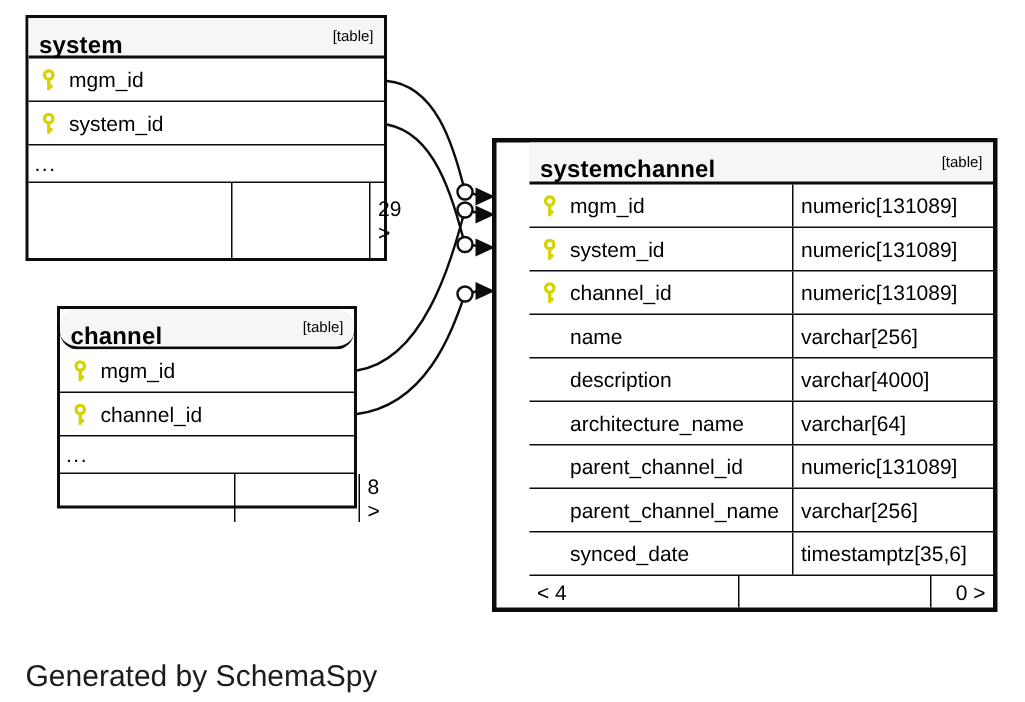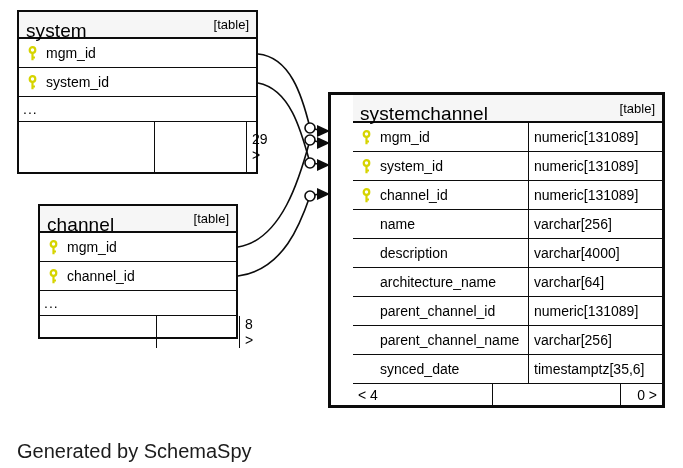--- a/index.html
+++ b/index.html
@@ -14,22 +14,22 @@
     border:2px solid #0c0c0c; box-sizing:border-box;
     display:flex; flex-direction:column;
   }
   .tbl.thick { border-width:3px; }
 
   .hdr {
     display:flex; justify-content:space-between; align-items:center;
     background:#f6f6f6; border-bottom:2px solid #0c0c0c;
     padding:0 7px; box-sizing:border-box; flex:none;
   }
-  .hdr .t { font-weight:normal; font-size:19px; letter-spacing:.1px;margin-top:12px; }
-  .hdr .b { font-size:13px; }
+  .hdr .t { font-weight:bold; font-size:16px; letter-spacing:.1px;margin-top:12px; }
+  .hdr .b { font-size:10px; }
 
   .row {
     display:flex; align-items:center; border-bottom:1.5px solid #0c0c0c;
     box-sizing:border-box; flex:none;
   }
   .namecell { display:flex; align-items:center; flex:1; height:100%; padding-left:8px; }
   .keyslot { width:19px; flex:none; display:flex; align-items:center; }
   .fname { font-size:14px; white-space:nowrap; }
   .dots-row .namecell { padding-left:4px; }
   .dots-row .fname { letter-spacing:1px; }
@@ -53,21 +53,21 @@
   }
 
   
   #tbl-system { left:17px; top:10px; width:241px; height:164px; }
   #tbl-system .hdr { height:27px; }
   #tbl-system .row { height:29px; }
   #tbl-system .row.dots-row { height:25px; }
   #tbl-system .f1 { width:103px; } #tbl-system .f2 { width:60px; }
 
   #tbl-channel { left:38px; top:204px; width:200px; height:135px; }
-  #tbl-channel .hdr { height:27px; }
+  #tbl-channel .hdr { height:27px;border-radius:12px; }
   #tbl-channel .row { height:29px; }
   #tbl-channel .row.dots-row { height:25px; }
   #tbl-channel .f1 { width:84px; } #tbl-channel .f2 { width:51px; }
 
   #tbl-systemchannel { left:328px; top:92px; width:337px; height:316px;padding-left:22px; }
   #tbl-systemchannel .hdr { height:28px; }
   #tbl-systemchannel .row { height:29px; }
   #tbl-systemchannel .f1 { width:107px; } #tbl-systemchannel .f2 { width:96px; }
 </style>
 </head>

